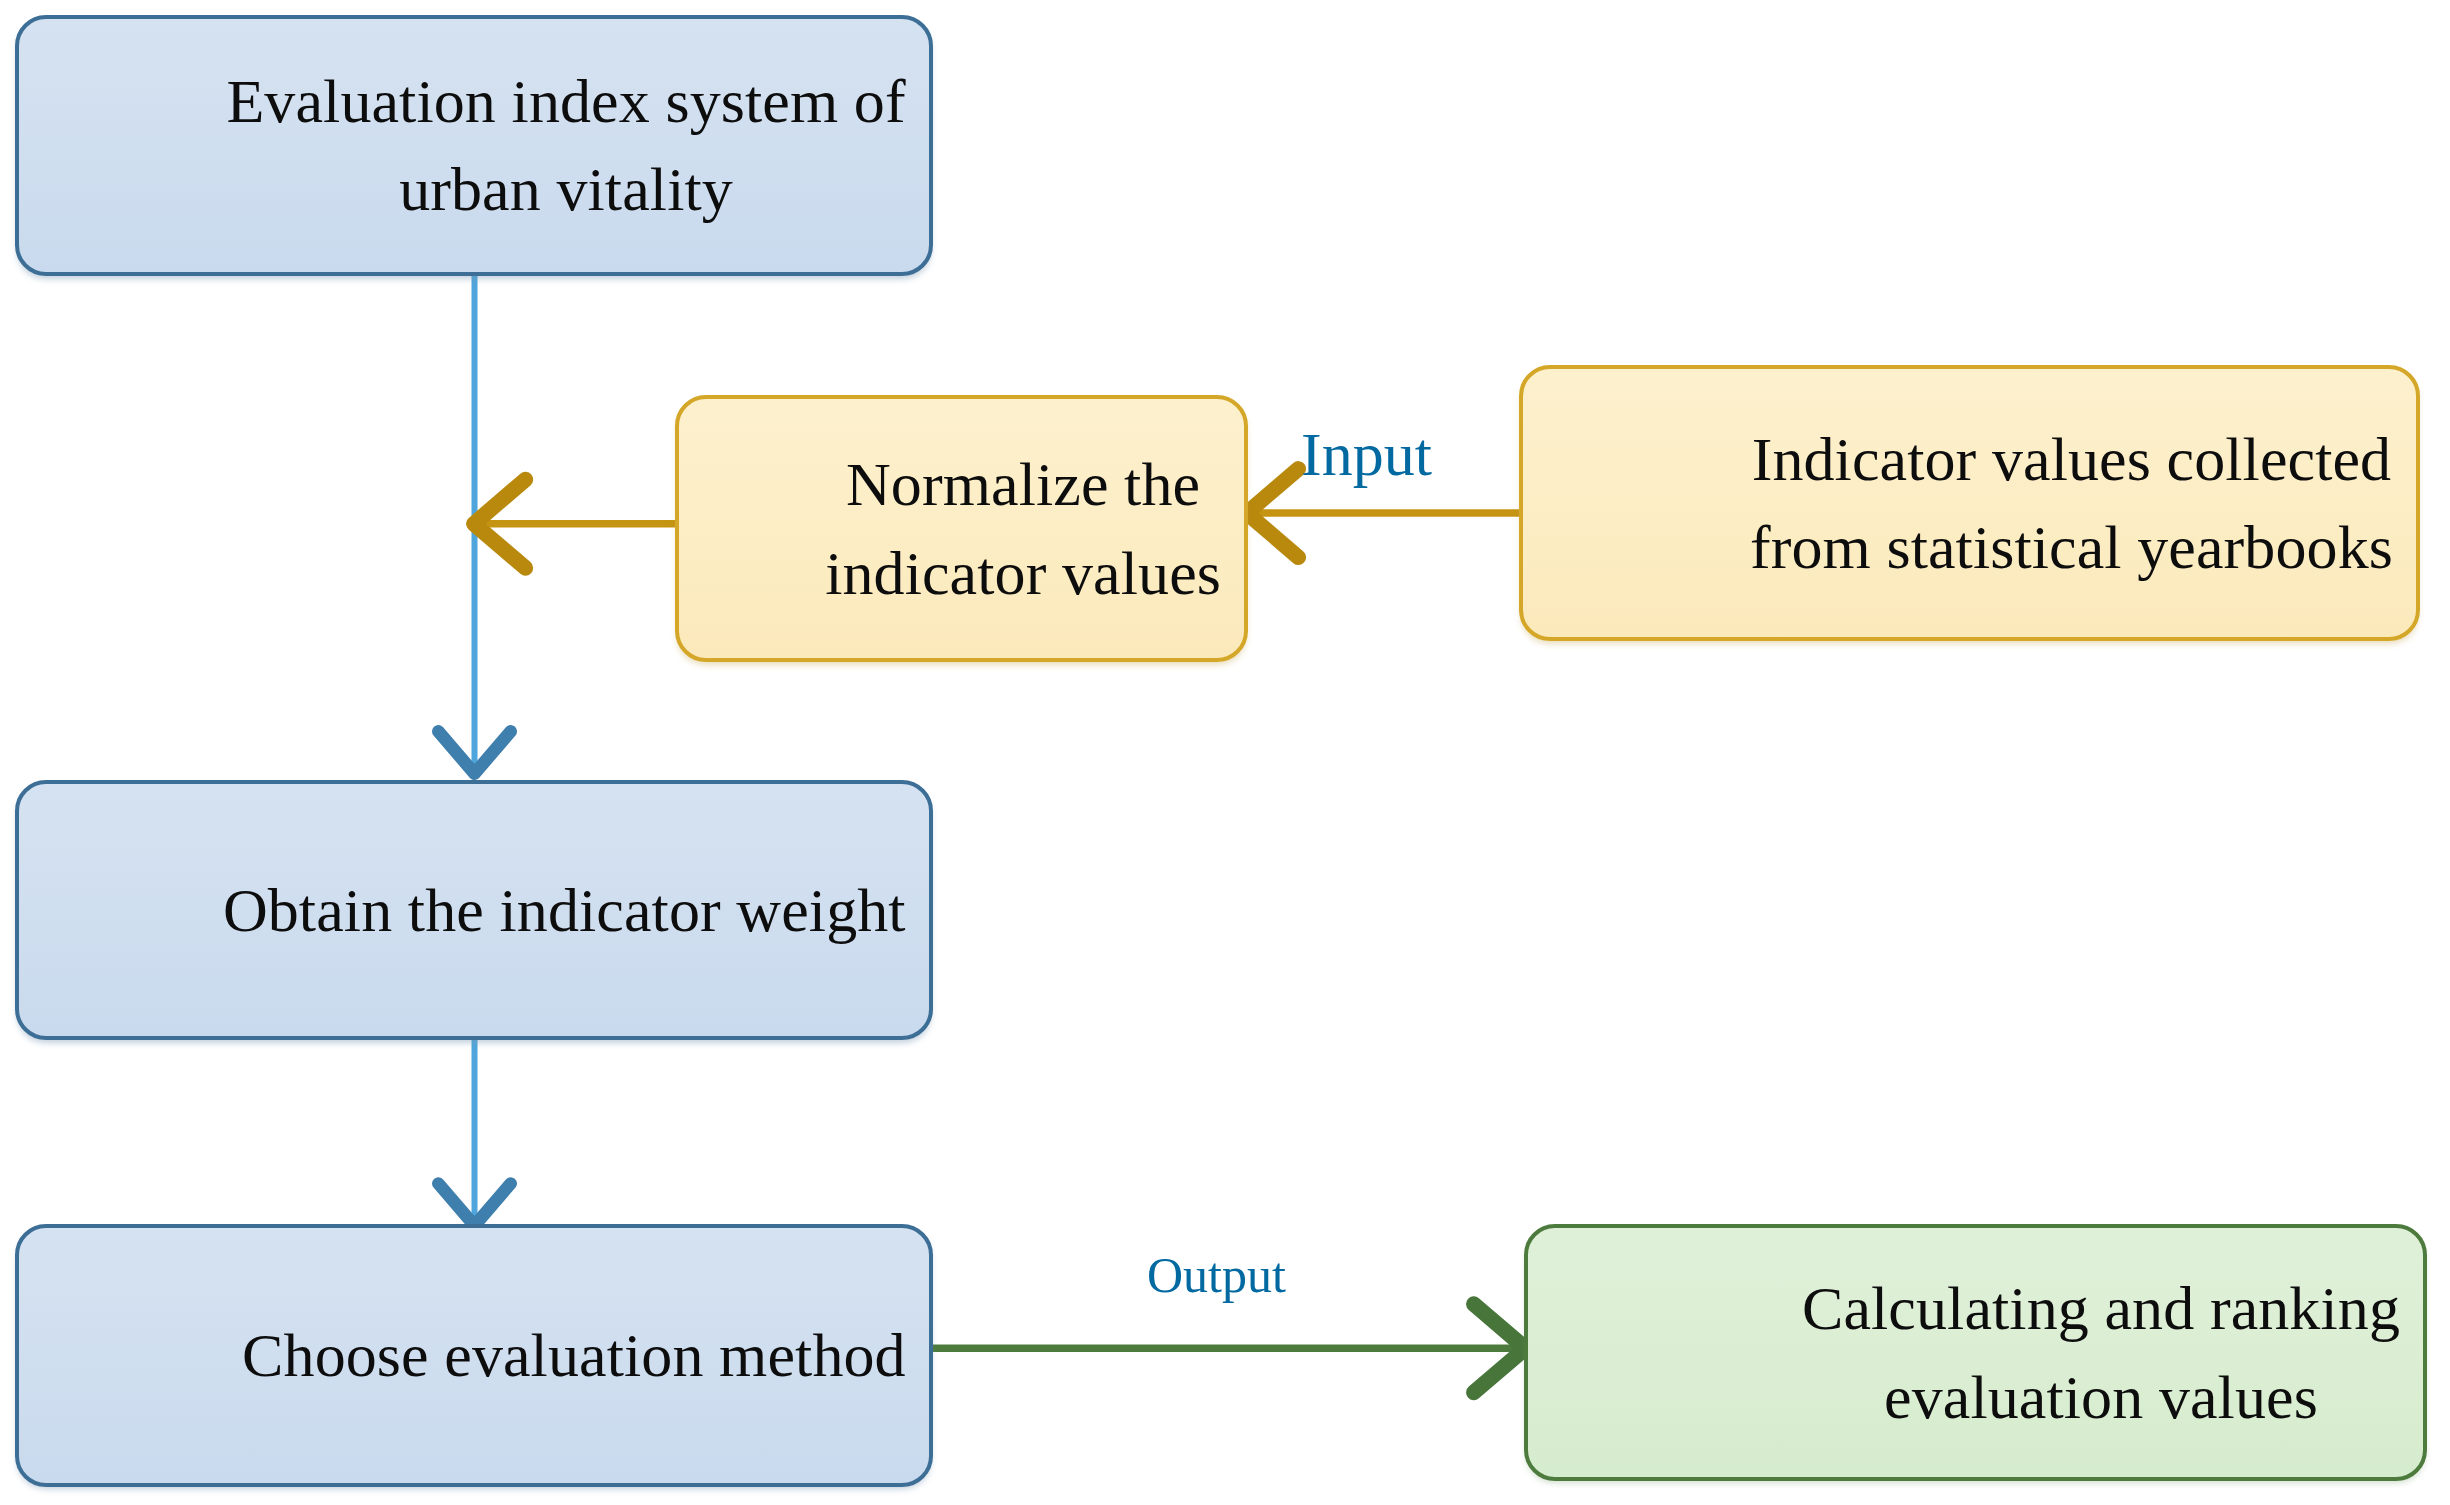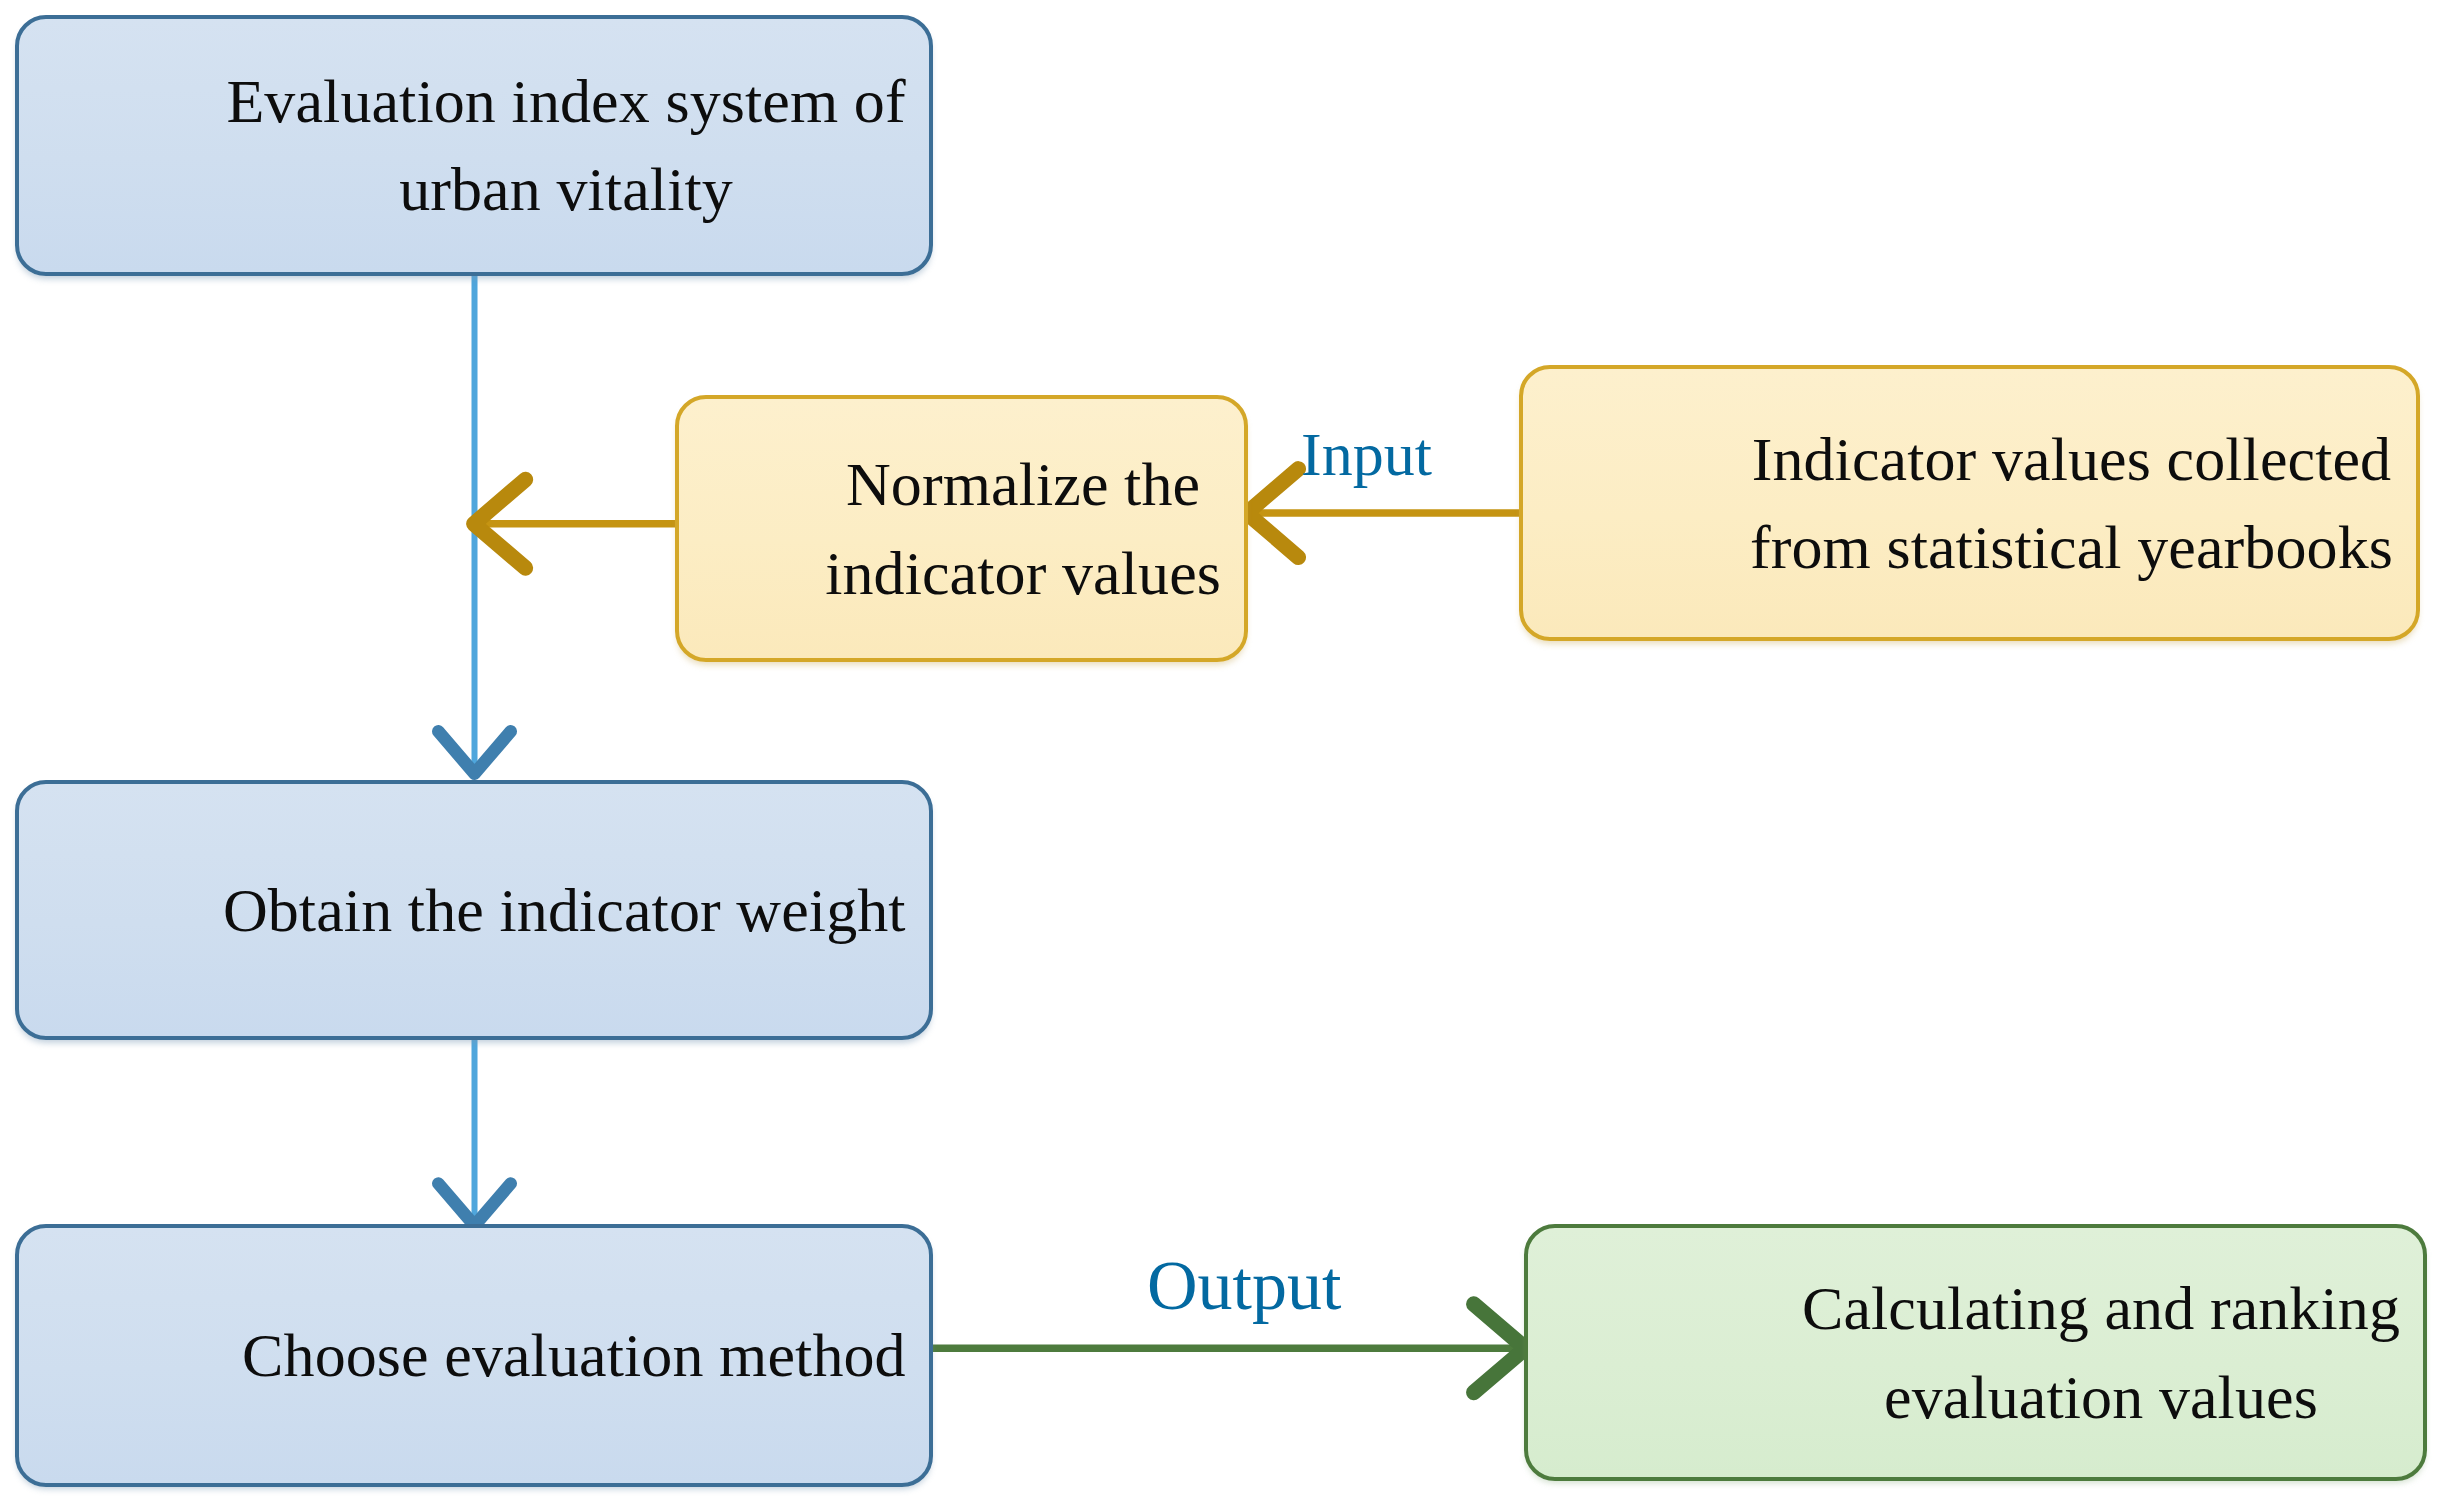--- a/index.html
+++ b/index.html
@@ -116,16 +116,16 @@
     <span class="node-label">Choose evaluation method</span>
   </div>
 
   <div class="node node-green" style="left:1524px; top:1224px; width:903px; height:257px; font-size:62px;">
     <span class="node-label">Calculating and ranking
 evaluation values</span>
   </div>
 
   <div class="edge-label" style="left:1301px; top:419px; font-size:62px;">Input</div>
 
-  <div class="edge-label" style="left:1147px; top:1246px; font-size:70px;">Output</div>
+  <div class="edge-label" style="left:1147px; top:1246px; font-size:50px;">Output</div>
 
 </div>
 
 
 </body></html>

